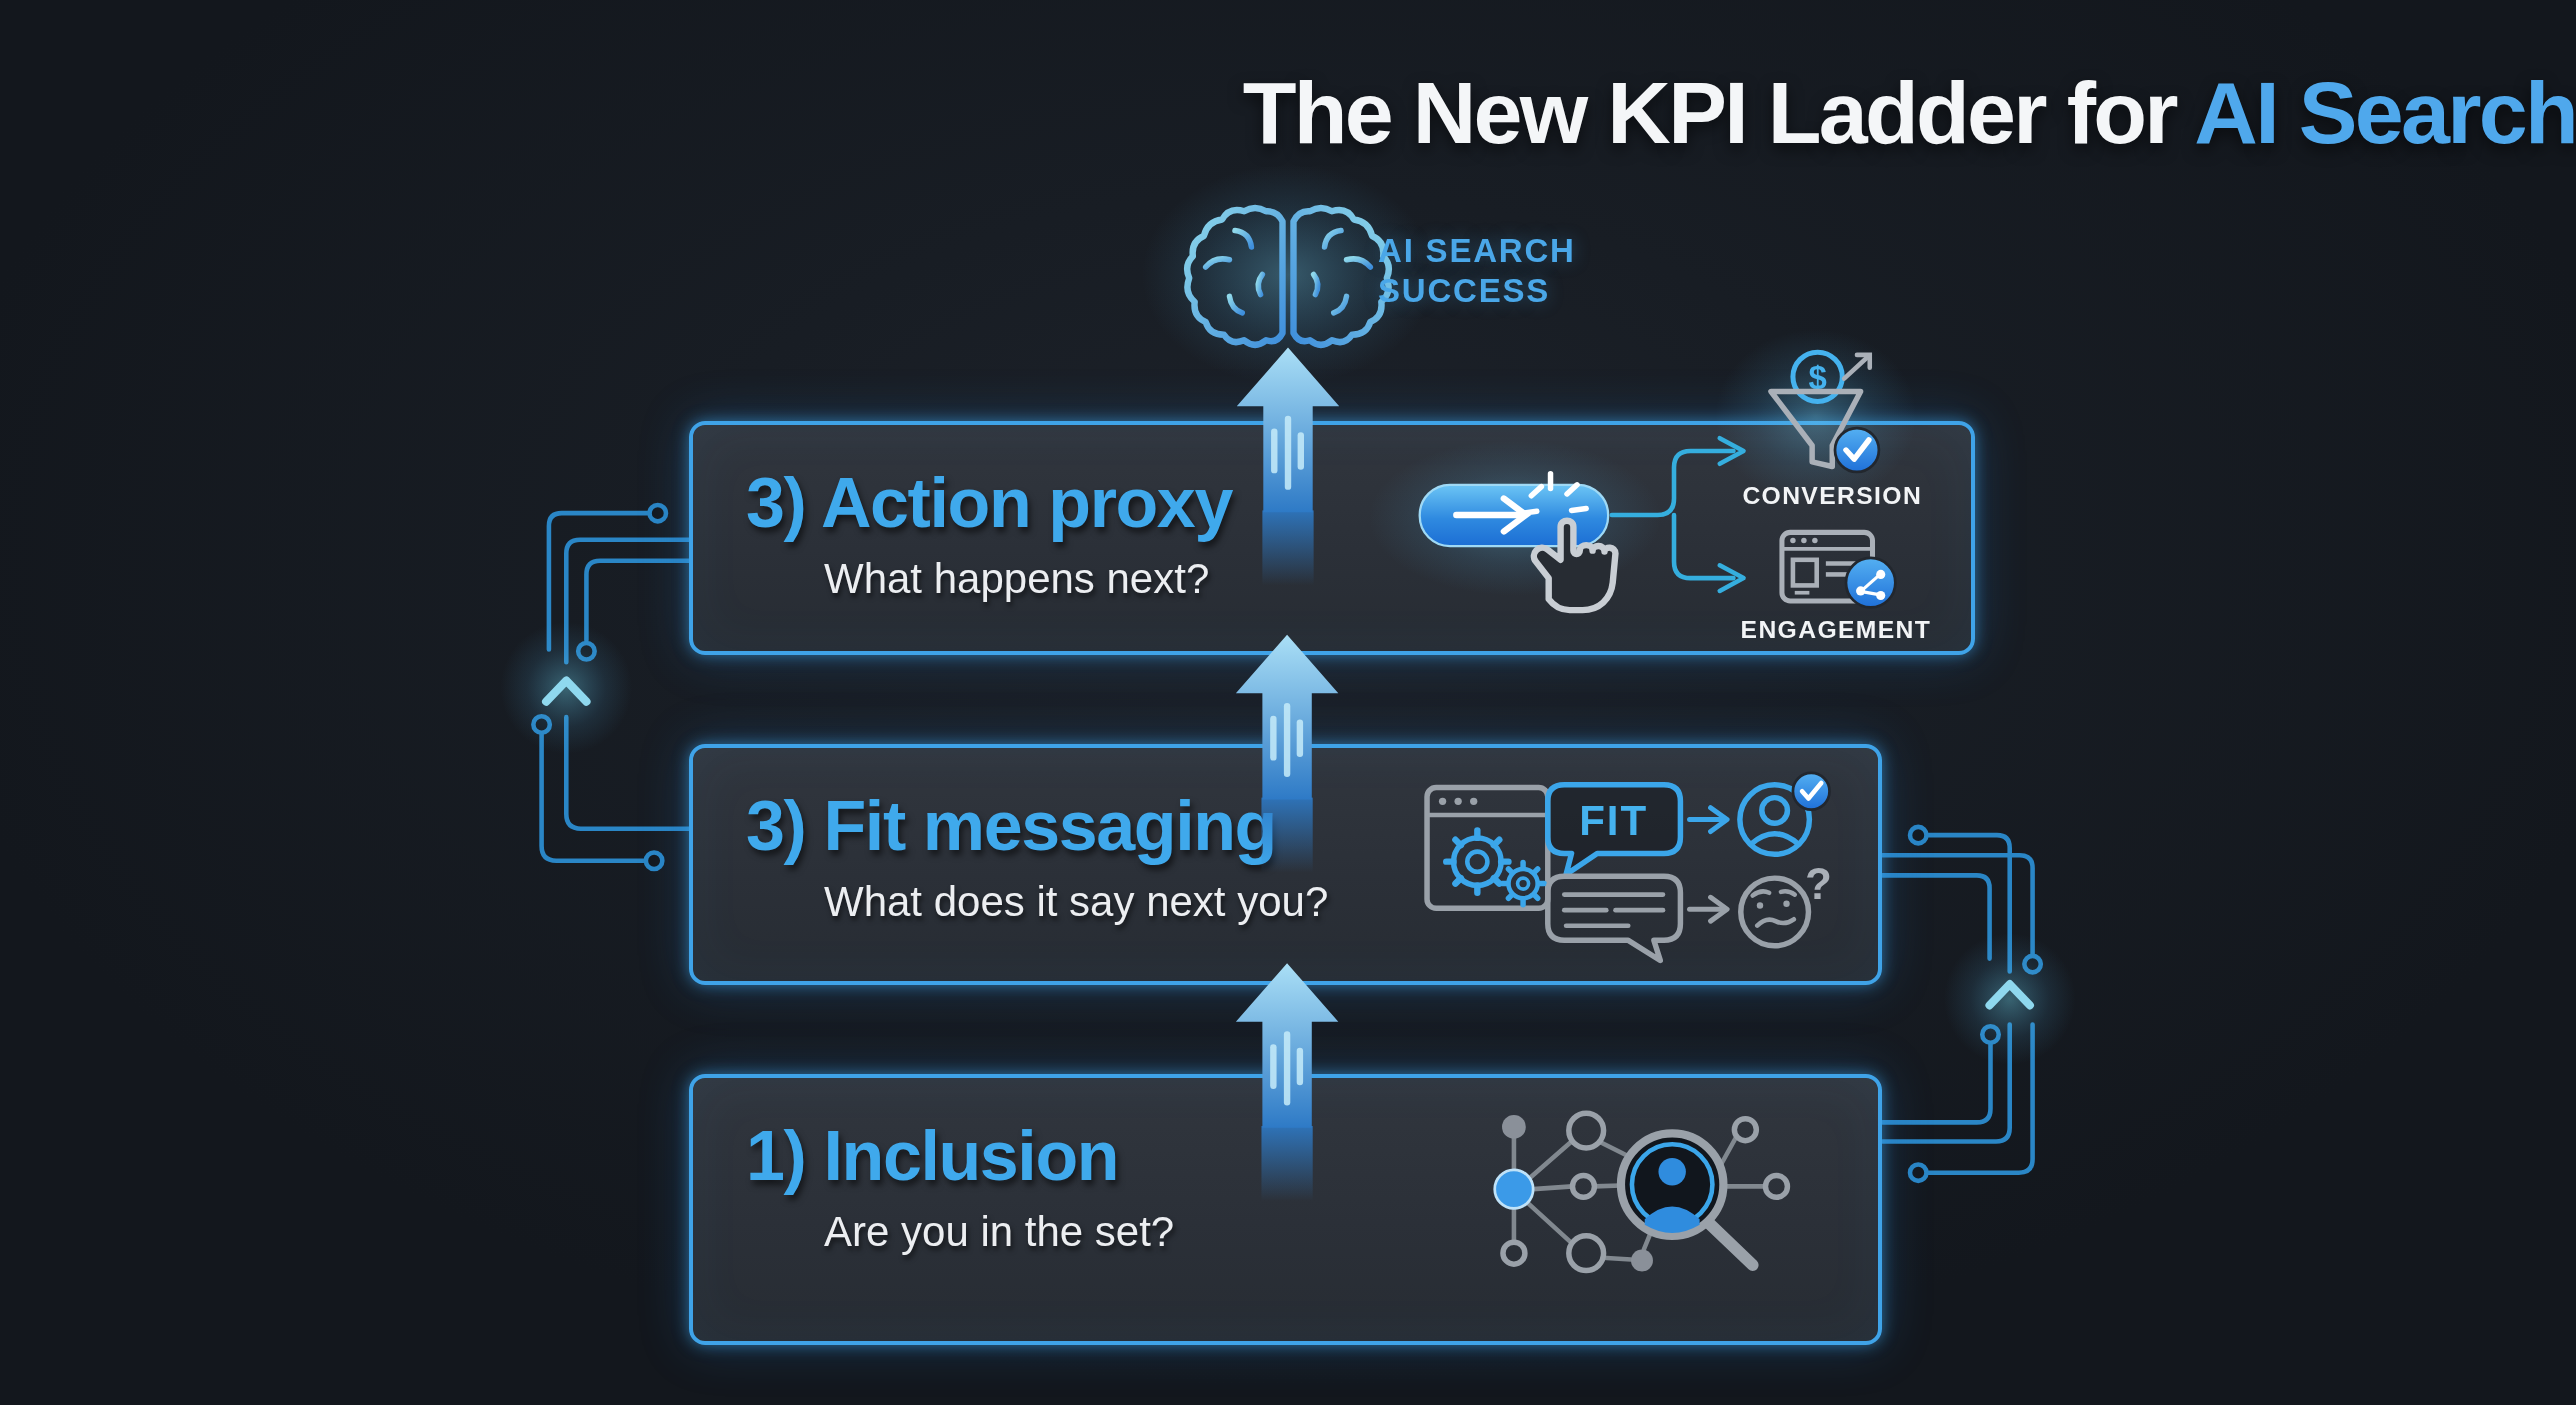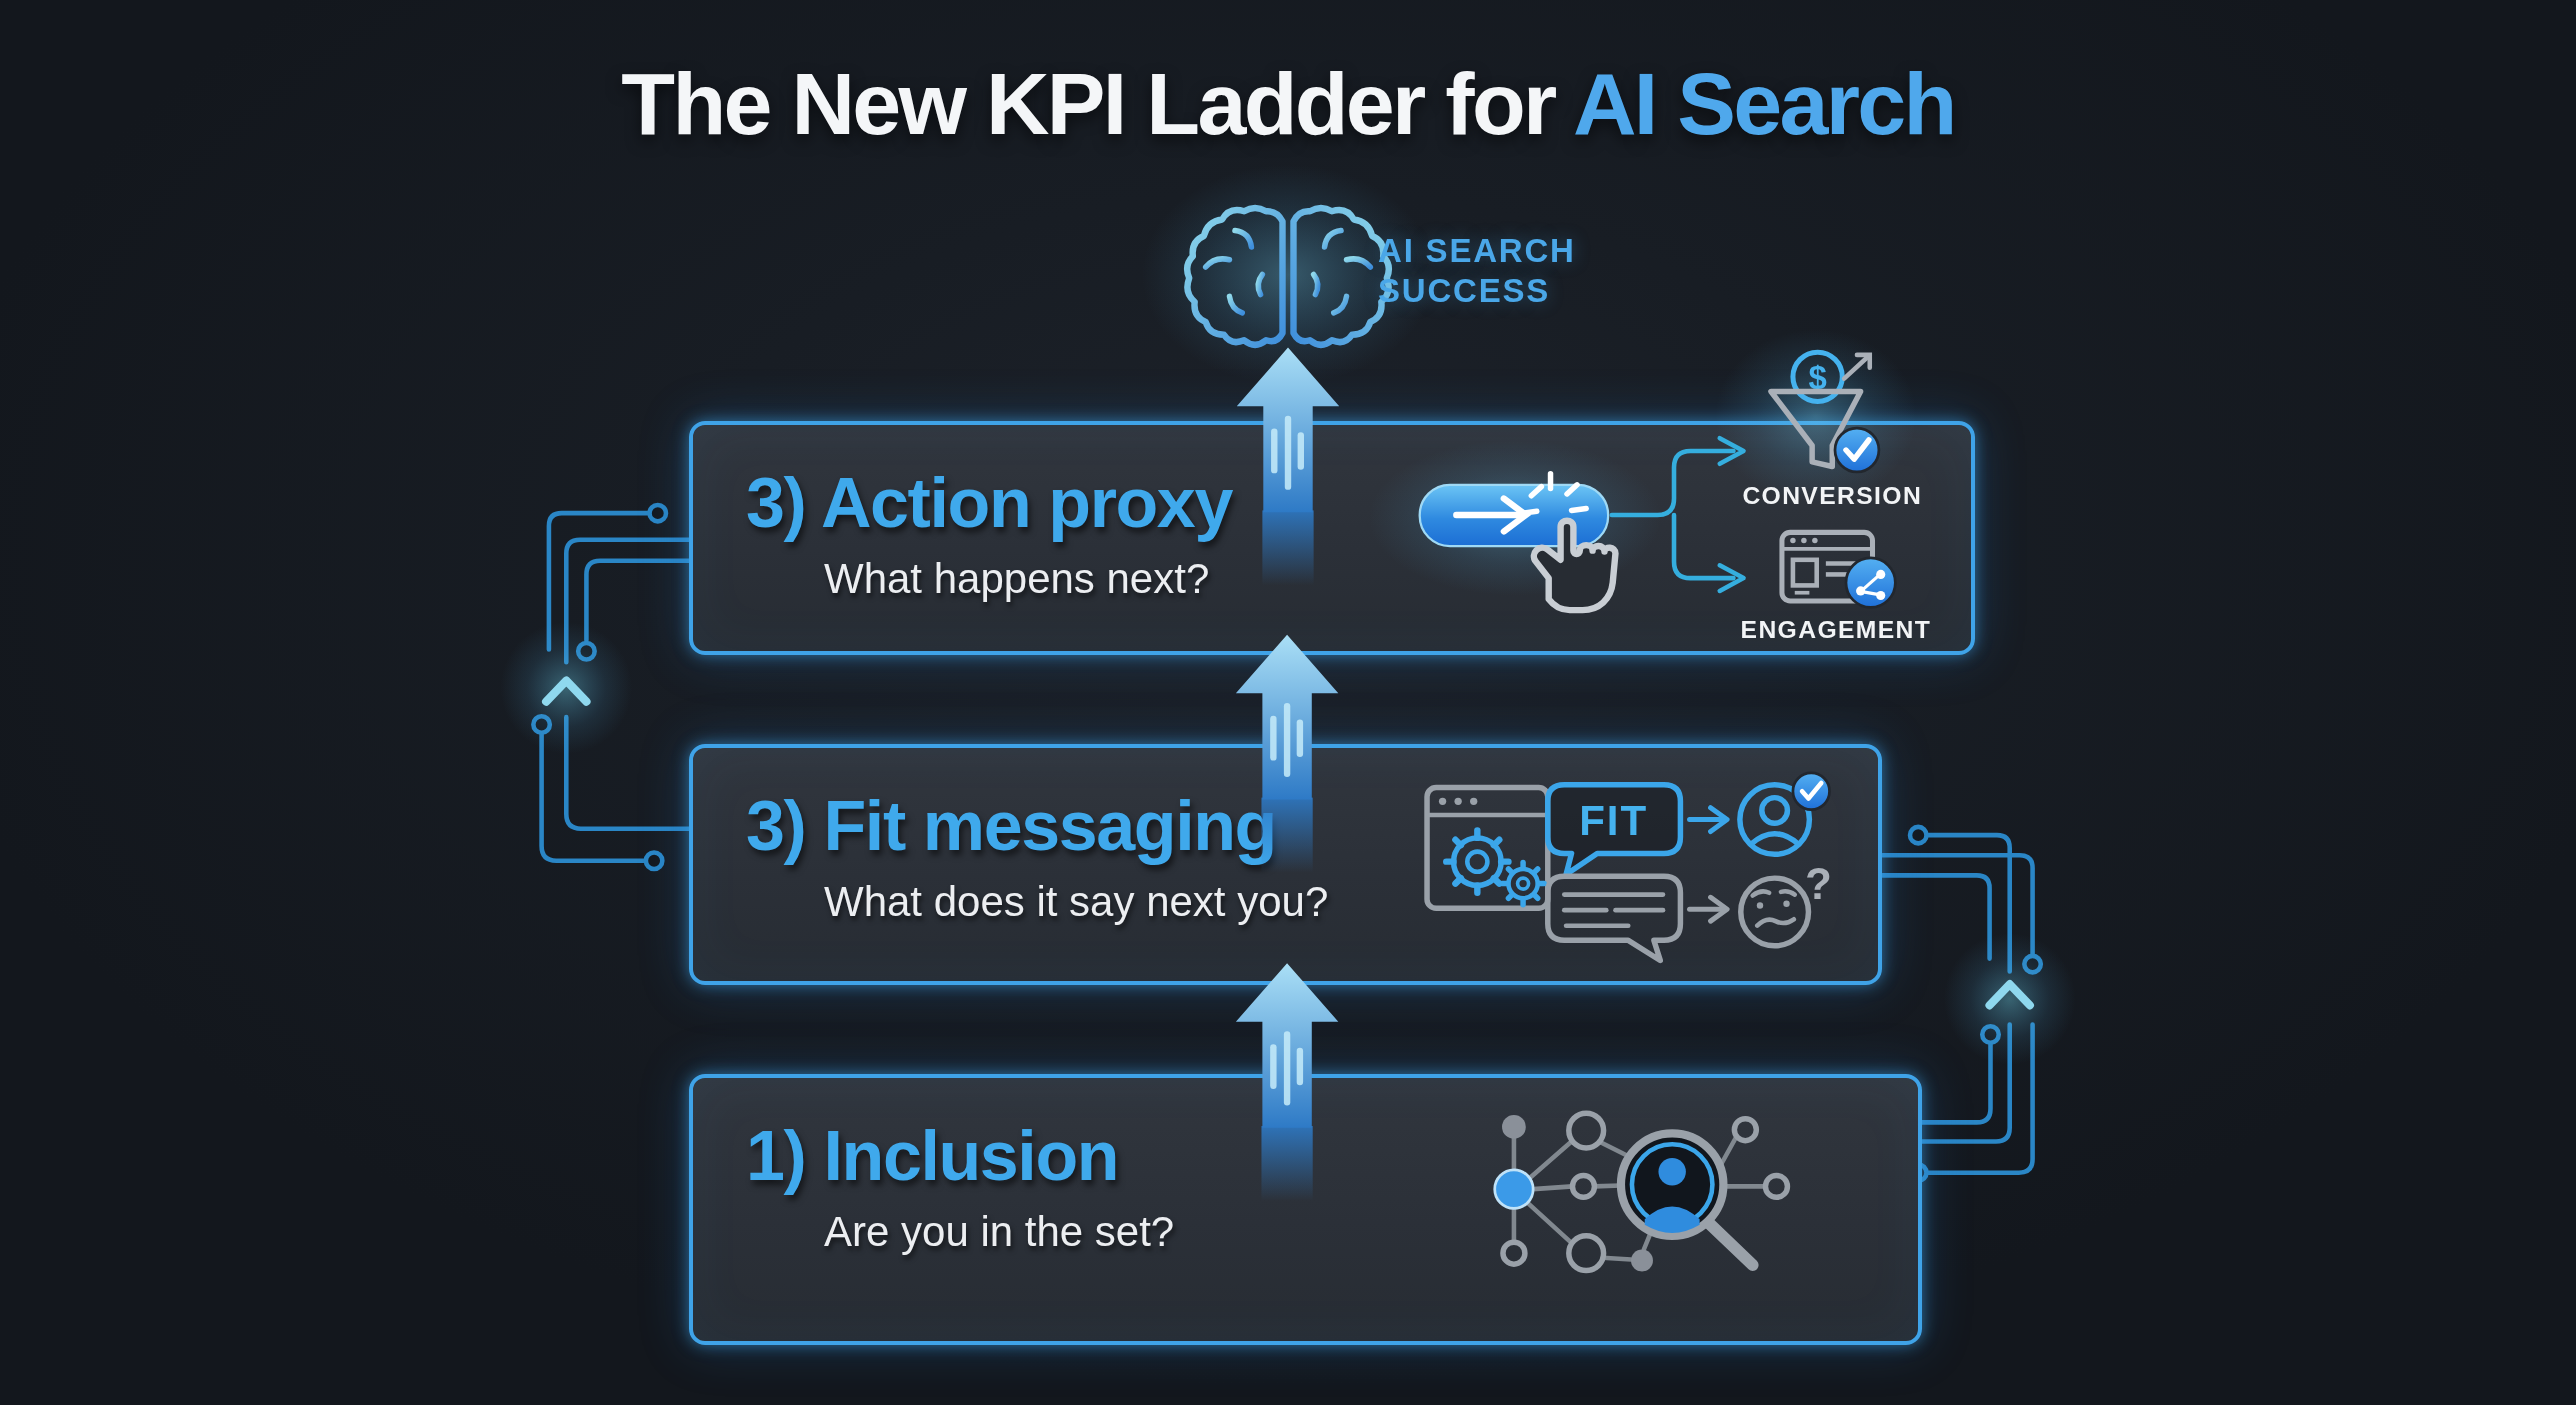--- a/index.html
+++ b/index.html
@@ -4,21 +4,21 @@
 <style>
   html,body{margin:0;padding:0;background:#0f1318;}
   .stage{
     position:relative;width:2576px;height:1405px;overflow:hidden;
     font-family:"Liberation Sans",sans-serif;
     background:
       radial-gradient(1372px 823px at 50% 40%, #1d222a 0%, #181d24 45%, #13171d 100%);
   }
   
   .title{
-    position:absolute;top:53px;left:0;width:100%;text-align:center;
+    position:absolute;top:62px;left:0;width:100%;text-align:right;
     font-size:88px;font-weight:bold;letter-spacing:-2.7px;color:#f4f6f8;
     text-shadow:0 6.4px 14.6px rgba(0,0,0,.55);
     white-space:nowrap;
   }
   .title .hl{color:#4fa8ec;}
   
   .success-label{
     position:absolute;left:1378px;top:231px;
     font-size:33px;font-weight:bold;letter-spacing:1.8px;line-height:40px;
     color:#4aa7e8;text-shadow:0 0 16.5px rgba(70,170,230,.35);
@@ -27,21 +27,21 @@
   .rung{
     position:absolute;border:4.6px solid #3fa3e8;border-radius:16px;
     background:linear-gradient(180deg,#31363e 0%,#2b3038 55%,#272c33 100%);
     box-shadow:
       0 0 14.6px rgba(64,170,238,.55),
       0 0 50px rgba(35,120,200,.30),
       inset 0 0 55px rgba(64,170,238,.06);
   }
   .rung-3{left:689px;top:421px;width:1278px;height:226px;}
   .rung-2{left:689px;top:744px;width:1185px;height:233px;}
-  .rung-1{left:689px;top:1074px;width:1185px;height:263px;padding-left:40px;}
+  .rung-1{left:689px;top:1074px;width:1185px;height:263px;}
   .rung .heading{
     position:absolute;left:53px;top:38px;
     font-size:70px;font-weight:bold;letter-spacing:-1.4px;color:#3fa9ec;
     text-shadow:2.7px 4.6px 6.4px rgba(0,0,0,.55);white-space:nowrap;
   }
   .rung .question{
     position:absolute;left:131px;top:130px;
     font-size:42px;font-weight:normal;color:#eceef1;
     text-shadow:1.8px 3.7px 5.5px rgba(0,0,0,.55);white-space:nowrap;
   }

